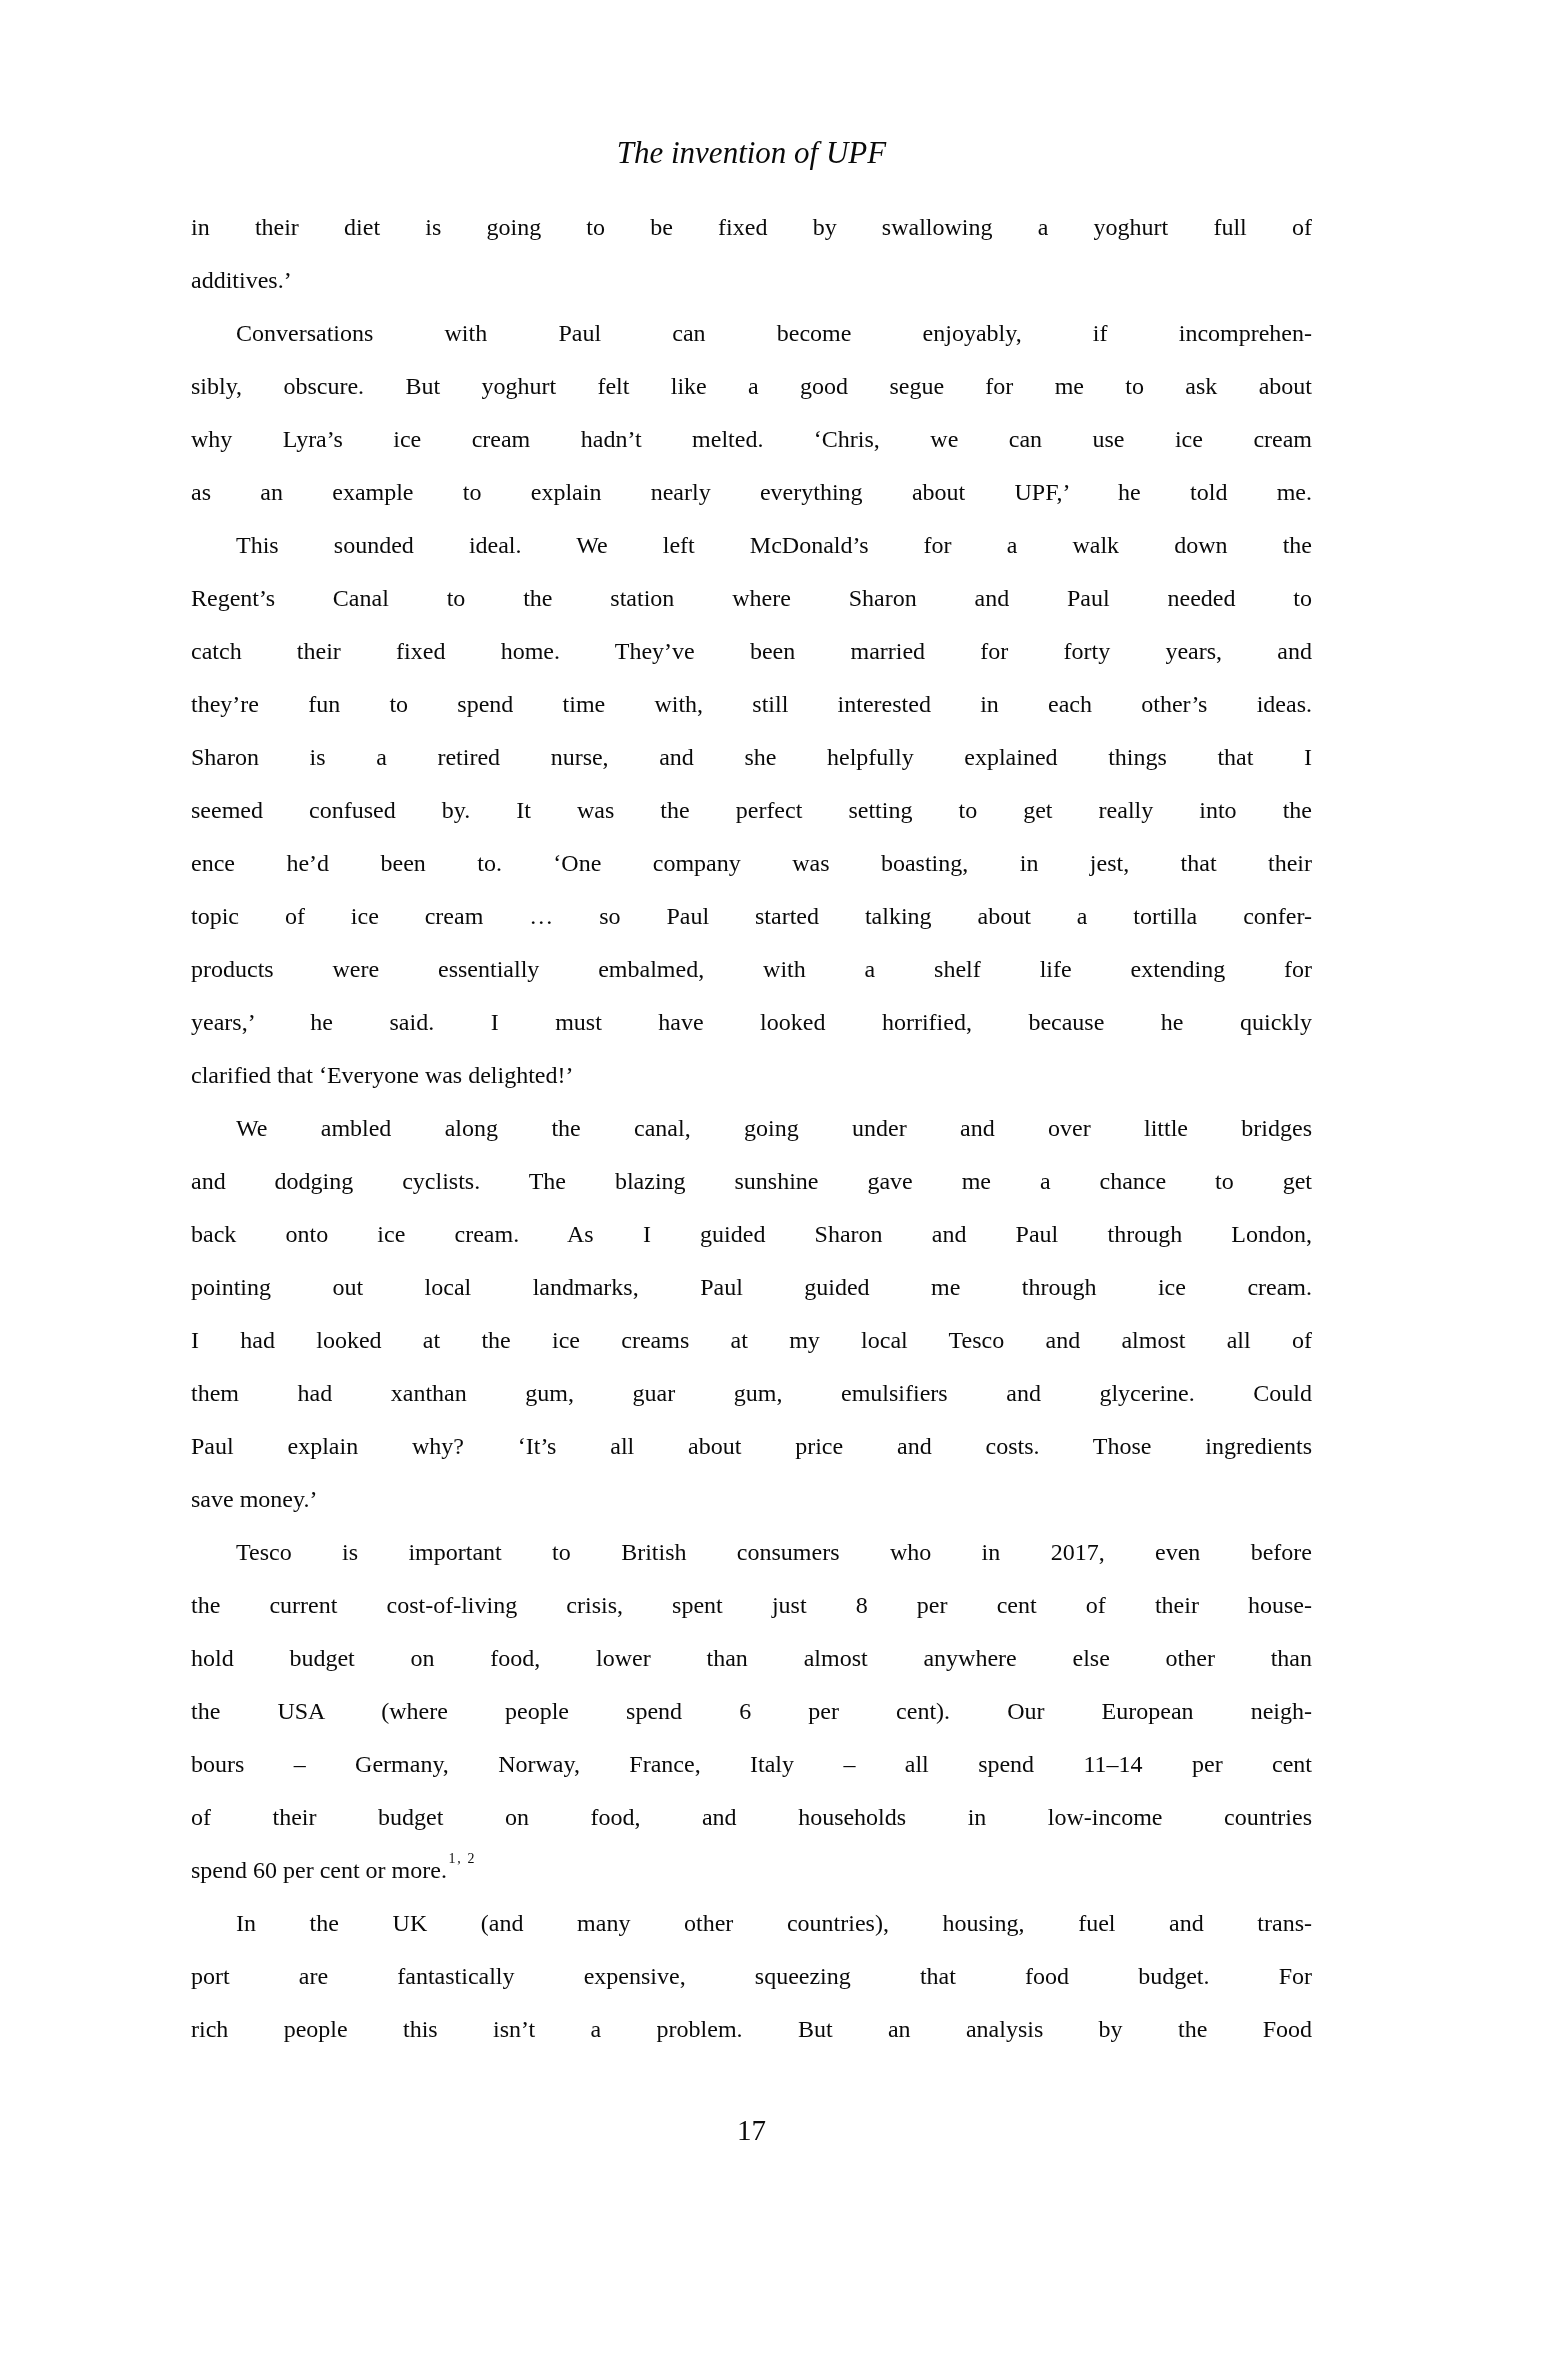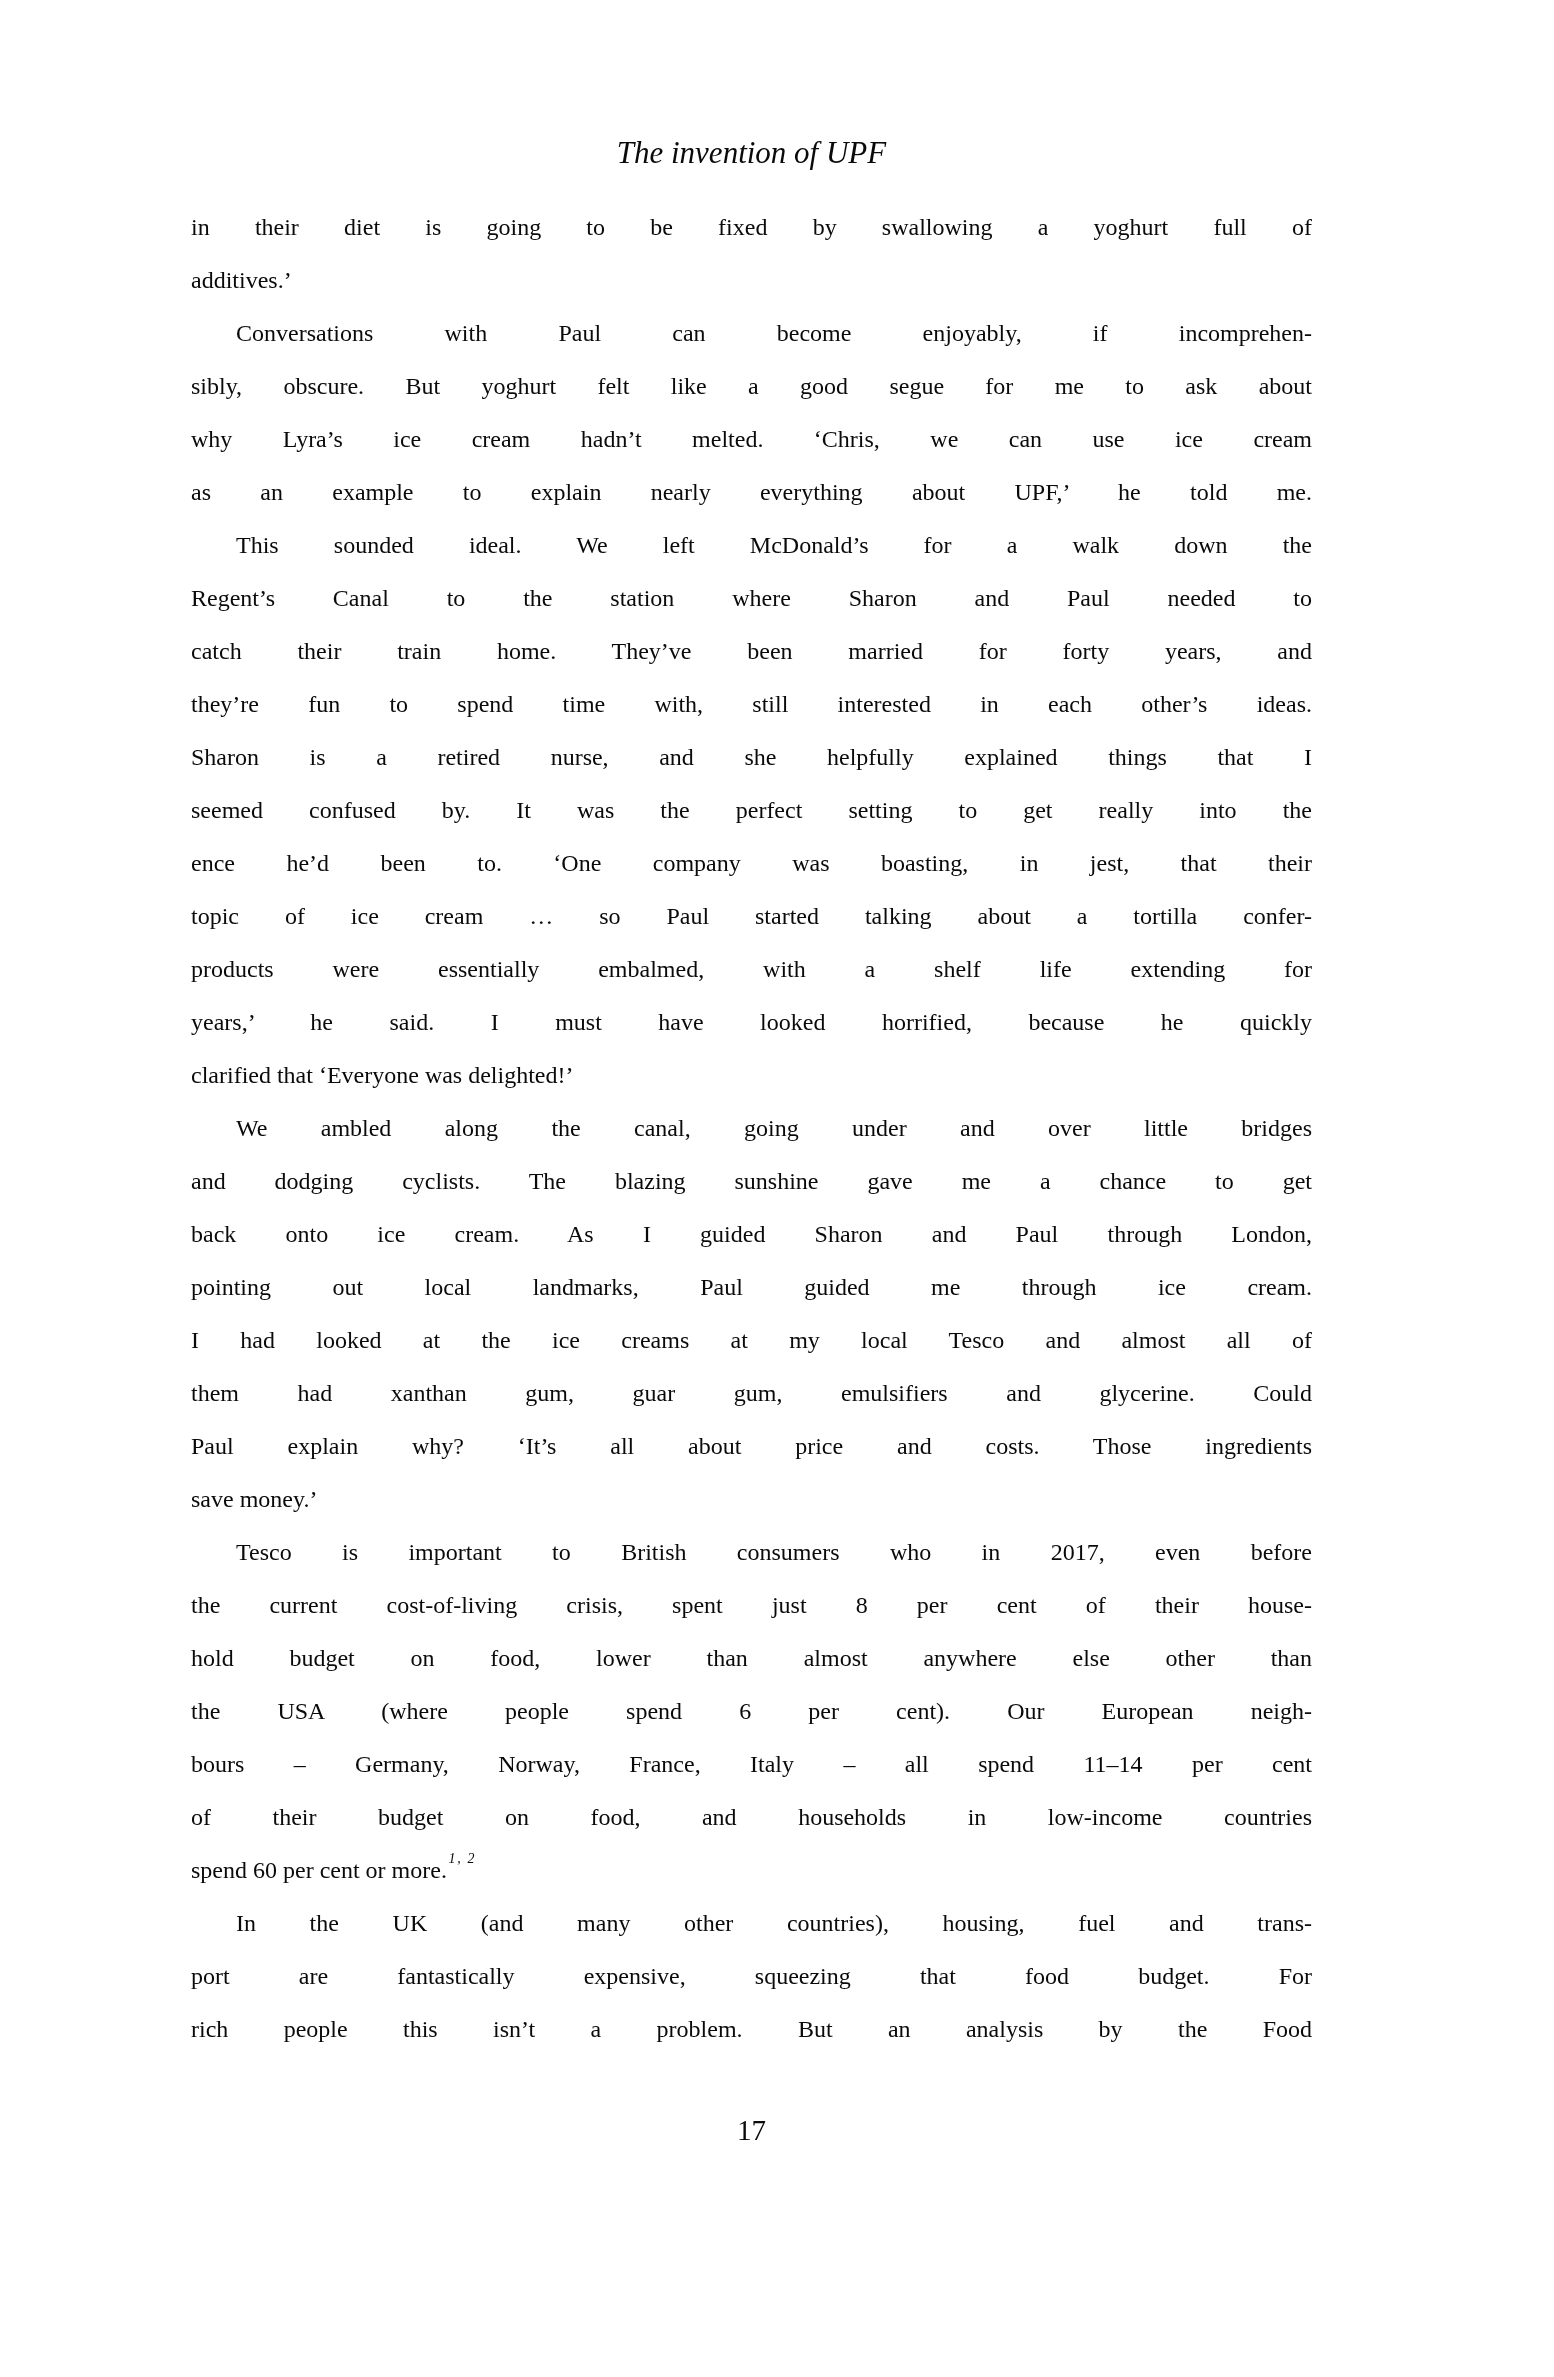--- a/index.html
+++ b/index.html
@@ -42,21 +42,20 @@
     text-align-last: left;
   }
   .line.indent { padding-left: 45px; }
   sup.fnref {
     font-size: 0.58em;
     line-height: 0;
     position: relative;
     top: -0.45em;
     letter-spacing: 1.7px;
     margin-left: 1.7px;
-    font-style: italic;
   }
   .page-number {
     position: absolute;
     left: 191px;
     top: 2113px;
     width: 1121px;
     text-align: center;
     font-size: 29px;
     line-height: 34px;
   }
@@ -74,21 +73,21 @@
       </div>
       <div class="para">
         <div class="line indent"><span>Conversations with Paul can become enjoyably, if incomprehen-</span></div>
         <div class="line"><span>sibly, obscure. But yoghurt felt like a good segue for me to ask about</span></div>
         <div class="line"><span>why Lyra’s ice cream hadn’t melted. ‘Chris, we can use ice cream</span></div>
         <div class="line"><span>as an example to explain nearly everything about UPF,’ he told me.</span></div>
       </div>
       <div class="para">
         <div class="line indent"><span>This sounded ideal. We left McDonald’s for a walk down the</span></div>
         <div class="line"><span>Regent’s Canal to the station where Sharon and Paul needed to</span></div>
-        <div class="line"><span>catch their train home. They’ve been married for forty years, and</span></div>
+        <div class="line"><span>catch their fixed home. They’ve been married for forty years, and</span></div>
         <div class="line"><span>they’re fun to spend time with, still interested in each other’s ideas.</span></div>
         <div class="line"><span>Sharon is a retired nurse, and she helpfully explained things that I</span></div>
         <div class="line"><span>seemed confused by. It was the perfect setting to get really into the</span></div>
         <div class="line"><span>ence he’d been to. ‘One company was boasting, in jest, that their</span></div>
         <div class="line"><span>topic of ice cream … so Paul started talking about a tortilla confer-</span></div>
         <div class="line"><span>products were essentially embalmed, with a shelf life extending for</span></div>
         <div class="line"><span>years,’ he said. I must have looked horrified, because he quickly</span></div>
         <div class="line noj"><span>clarified that ‘Everyone was delighted!’</span></div>
       </div>
       <div class="para">

